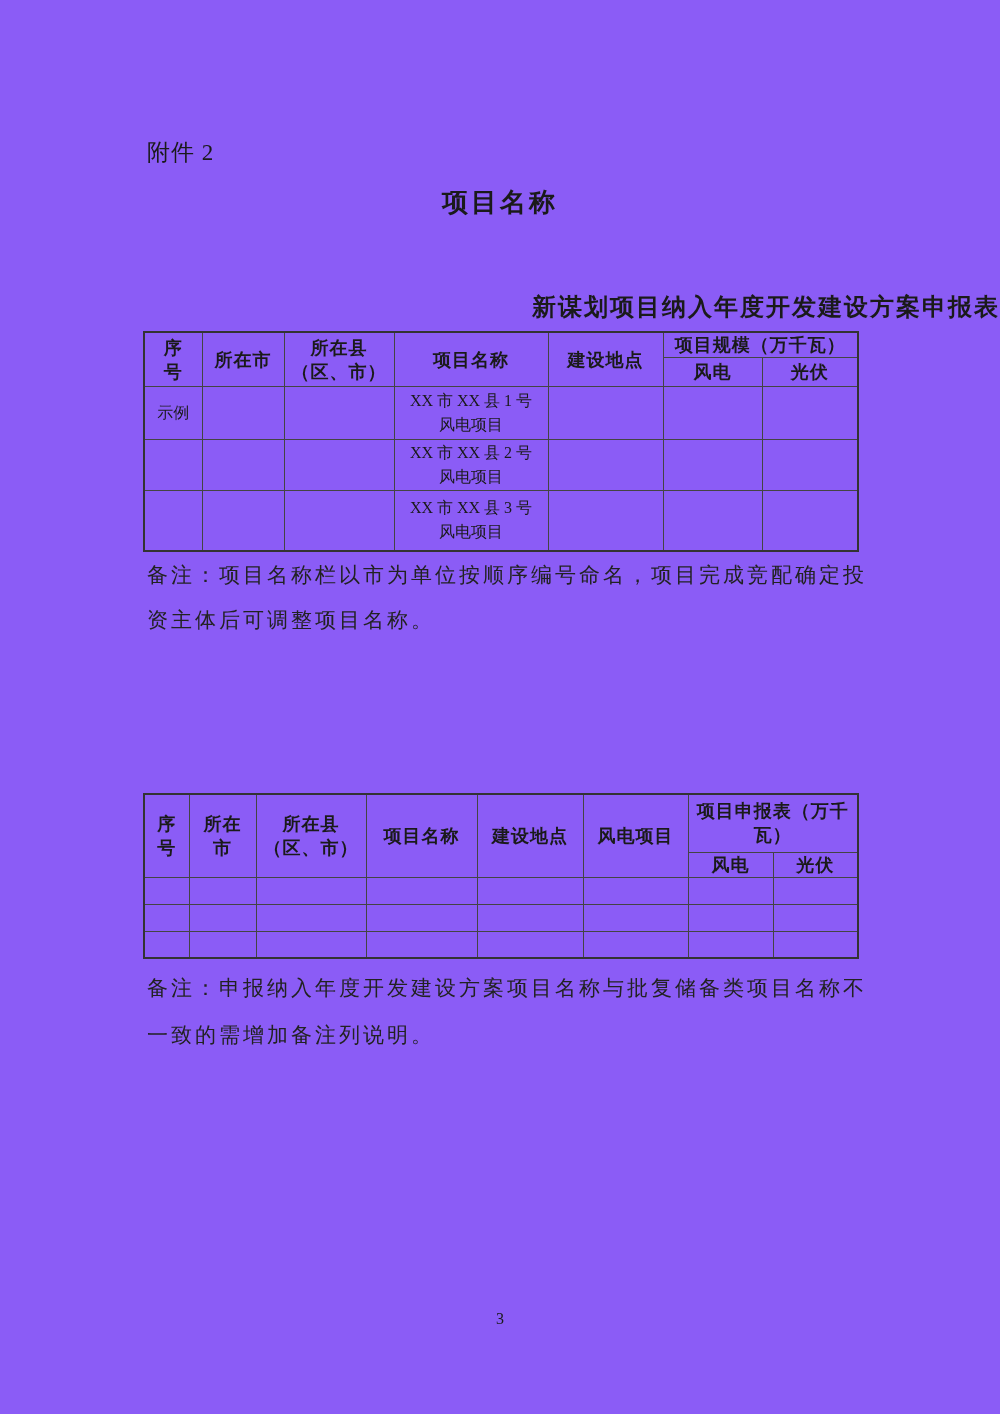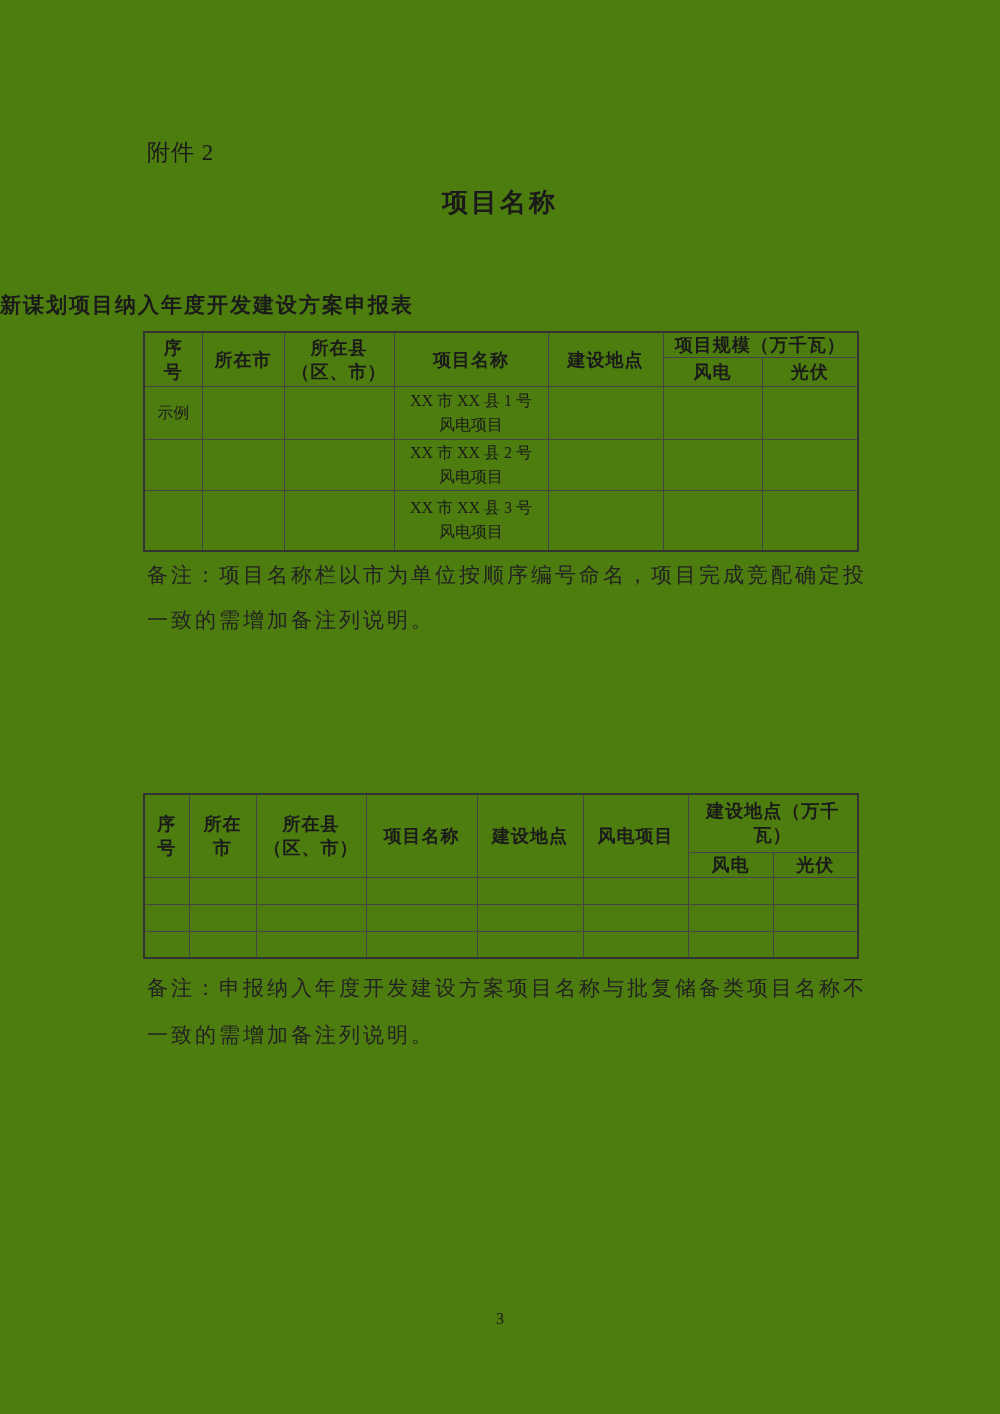--- a/index.html
+++ b/index.html
@@ -1,20 +1,20 @@
 <!DOCTYPE html>
 <html><head>
 <meta charset="utf-8">
 <style>
   html,body{margin:0;padding:0;background:#ffffff;}
   .page{
     position:relative;
     width:1000px;
     height:1414px;
-    background:#4d7c0f;
+    background:#8b5cf6;
     color:#1a1a1a;
     font-family:"Liberation Sans","DejaVu Sans",sans-serif;
     overflow:hidden;
   }
   .attachment-label{
     position:absolute;
     left:147px;
     top:137px;
     font-size:23px;
     font-family:"Liberation Serif","DejaVu Serif",serif;
@@ -26,22 +26,22 @@
     width:100%;
     text-align:center;
     font-size:26px;
     font-weight:bold;
     letter-spacing:3px;
   }
   .table-title{
     position:absolute;
     left:0;
     width:100%;
-    text-align:left;
-    font-size:21px;
+    text-align:right;
+    font-size:24px;
     font-weight:bold;
     letter-spacing:2px;
   }
   .t1-title{top:291px;}
   .t2-title{top:755px;}
   table.form{
     position:absolute;
     left:143px;
     width:714px;
     border-collapse:collapse;
@@ -157,21 +157,21 @@
         <td>XX 市 XX 县 3 号
 风电项目</td>
         <td></td>
         <td></td>
         <td></td>
       </tr>
     </tbody>
   </table>
 
   <div class="note note-1">备注：项目名称栏以市为单位按顺序编号命名，项目完成竞配确定投
-一致的需增加备注列说明。</div>
+资主体后可调整项目名称。</div>
 
 
   <table class="form t2">
     <colgroup>
       <col style="width:45px">
         <col style="width:67px">
         <col style="width:110px">
         <col style="width:111px">
       <col style="width:106px">
         <col style="width:105px">
@@ -182,21 +182,21 @@
       <tr style="height:58px">
         <th rowspan="2">序
 号</th>
         <th rowspan="2">所在
 市</th>
         <th rowspan="2">所在县
 （区、市）</th>
         <th rowspan="2">项目名称</th>
         <th rowspan="2">建设地点</th>
         <th rowspan="2">风电项目</th>
-        <th colspan="2">建设地点（万千
+        <th colspan="2">项目申报表（万千
 瓦）</th>
       </tr>
       <tr style="height:24px">
         <th>风电</th>
         <th>光伏</th>
       </tr>
     </thead>
     <tbody>
       <tr style="height:27px">
         <td></td>

